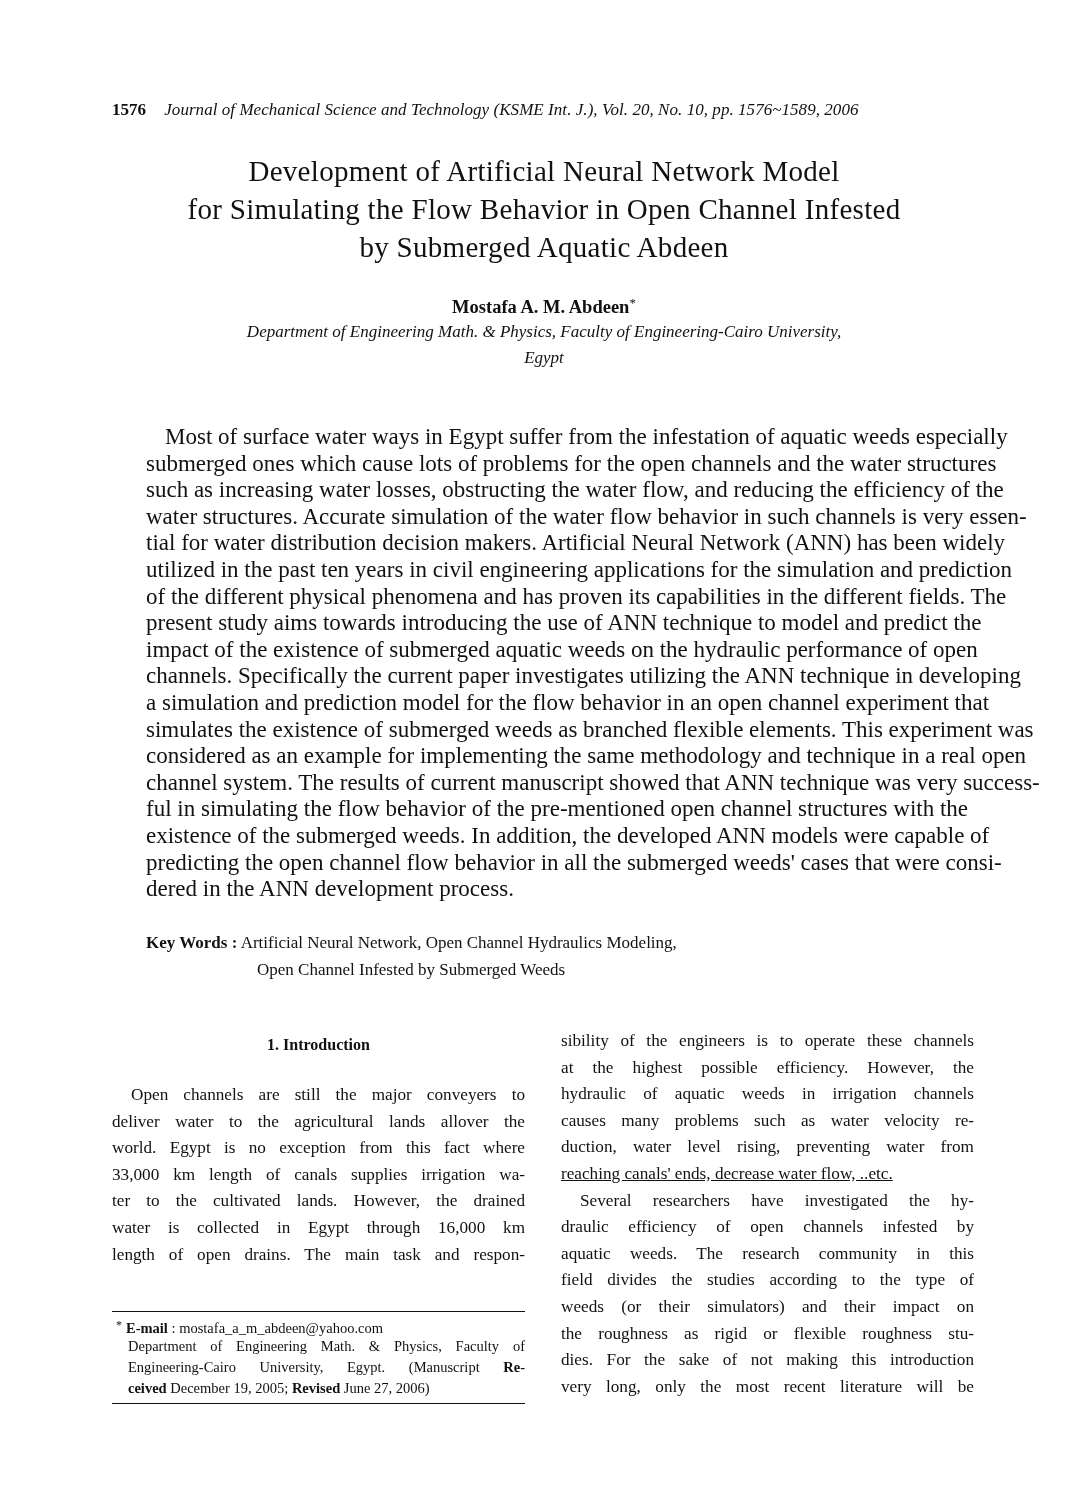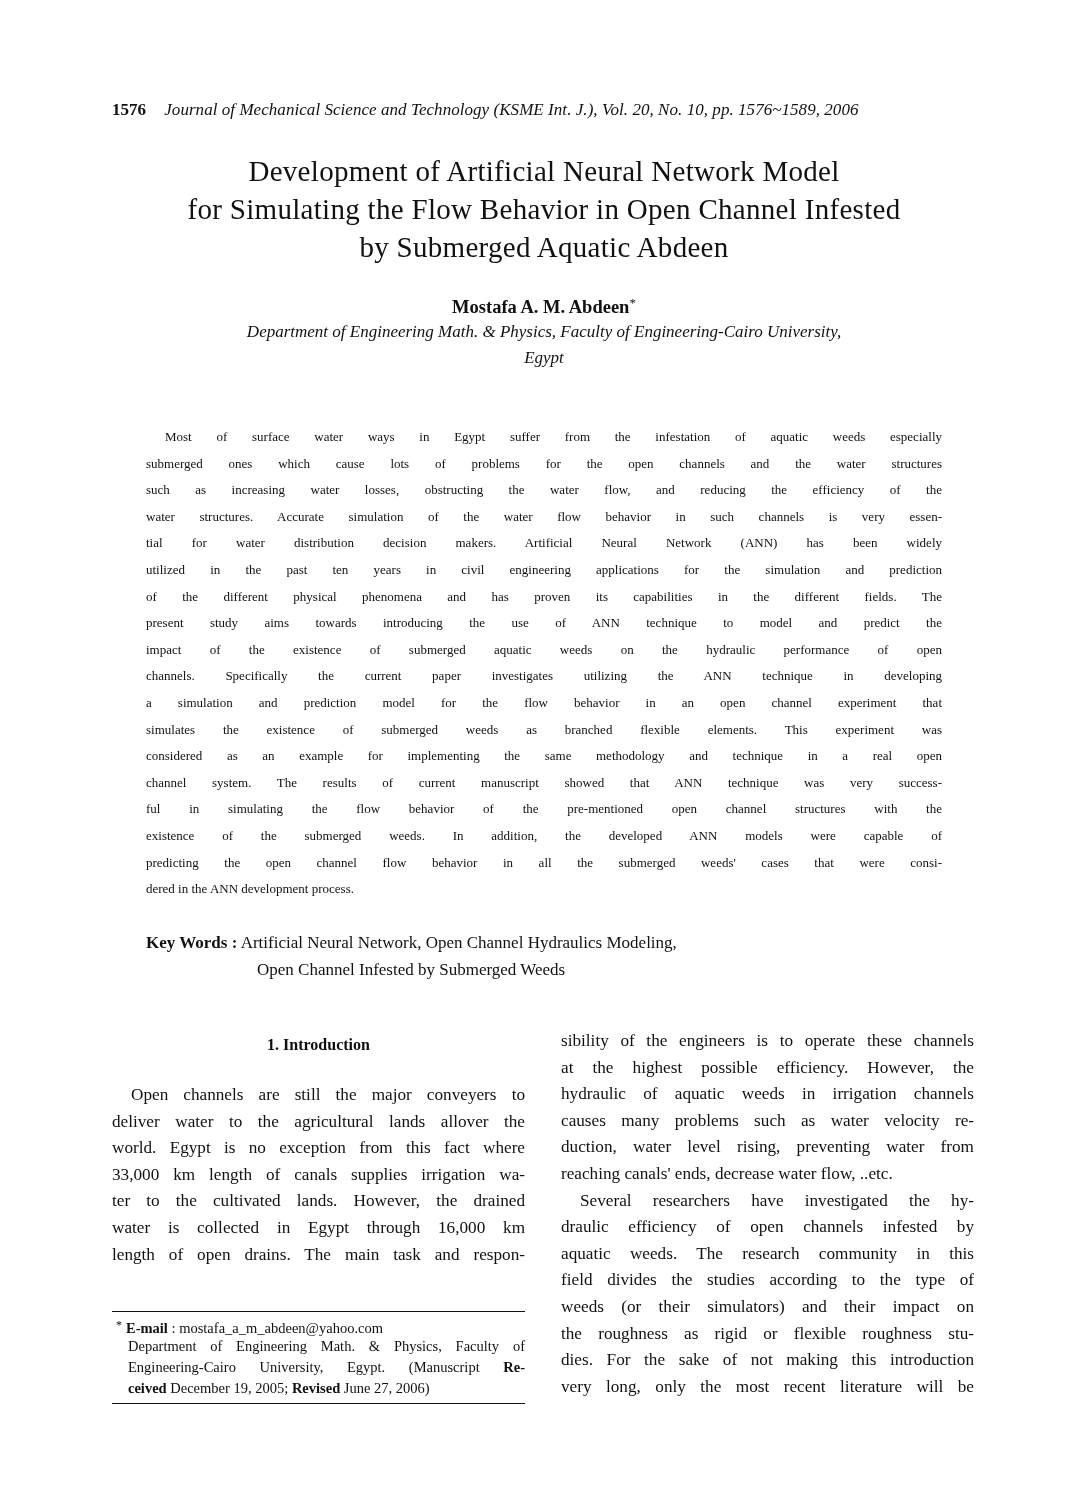--- a/index.html
+++ b/index.html
@@ -22,21 +22,21 @@
       position: absolute; left: 100px; top: 290px; width: 888px;
       text-align: center; font-size: 18.5px; font-weight: bold; line-height: 26px;
     }
     .author sup { font-weight: normal; font-size: 13px; vertical-align: 6px; }
     .affil {
       position: absolute; left: 100px; top: 319px; width: 888px;
       text-align: center; font-size: 17px; font-style: italic; line-height: 26px;
     }
     .abstract {
       position: absolute; left: 146px; top: 424px; width: 796px;
-      font-size: 13px; line-height: 26.6px;
+      font-size: 23px; line-height: 26.6px;
     }
     .abstract .line {
       display: block; text-align: justify; text-align-last: justify;
       white-space: nowrap; height: 26.6px;
     }
     .abstract .line.first { text-indent: 19px; }
     .abstract .line.last { text-align-last: left; }
     .keywords {
       position: absolute; left: 146px; top: 929px; width: 796px;
       font-size: 17px; line-height: 27px;
@@ -49,21 +49,21 @@
     .section-head {
       text-align: center; font-weight: bold; font-size: 16px;
       line-height: 30px; margin-bottom: 22px;
     }
     .col-text { font-size: 17.2px; line-height: 26.6px; }
     .col-text .line {
       display: block; text-align: justify; text-align-last: justify;
       white-space: nowrap; height: 26.6px;
     }
     .col-text .line.first { text-indent: 19px; }
-    .col-text .line.last { text-align-last: left; }
+    .col-text .line.last { text-align-last: left; text-decoration: underline; }
     .footnote {
       position: absolute; left: 112px; top: 1311px; width: 413px;
       border-top: 1.3px solid #111; border-bottom: 1.3px solid #111;
       padding: 3px 0 4px 0; font-size: 14.5px; line-height: 21px;
     }
     .footnote .fline {
       display: block; white-space: nowrap; padding-left: 16px;
       text-align: justify; text-align-last: justify; height: 21px;
     }
     .footnote .fline.first { padding-left: 4px; text-align-last: left; }

